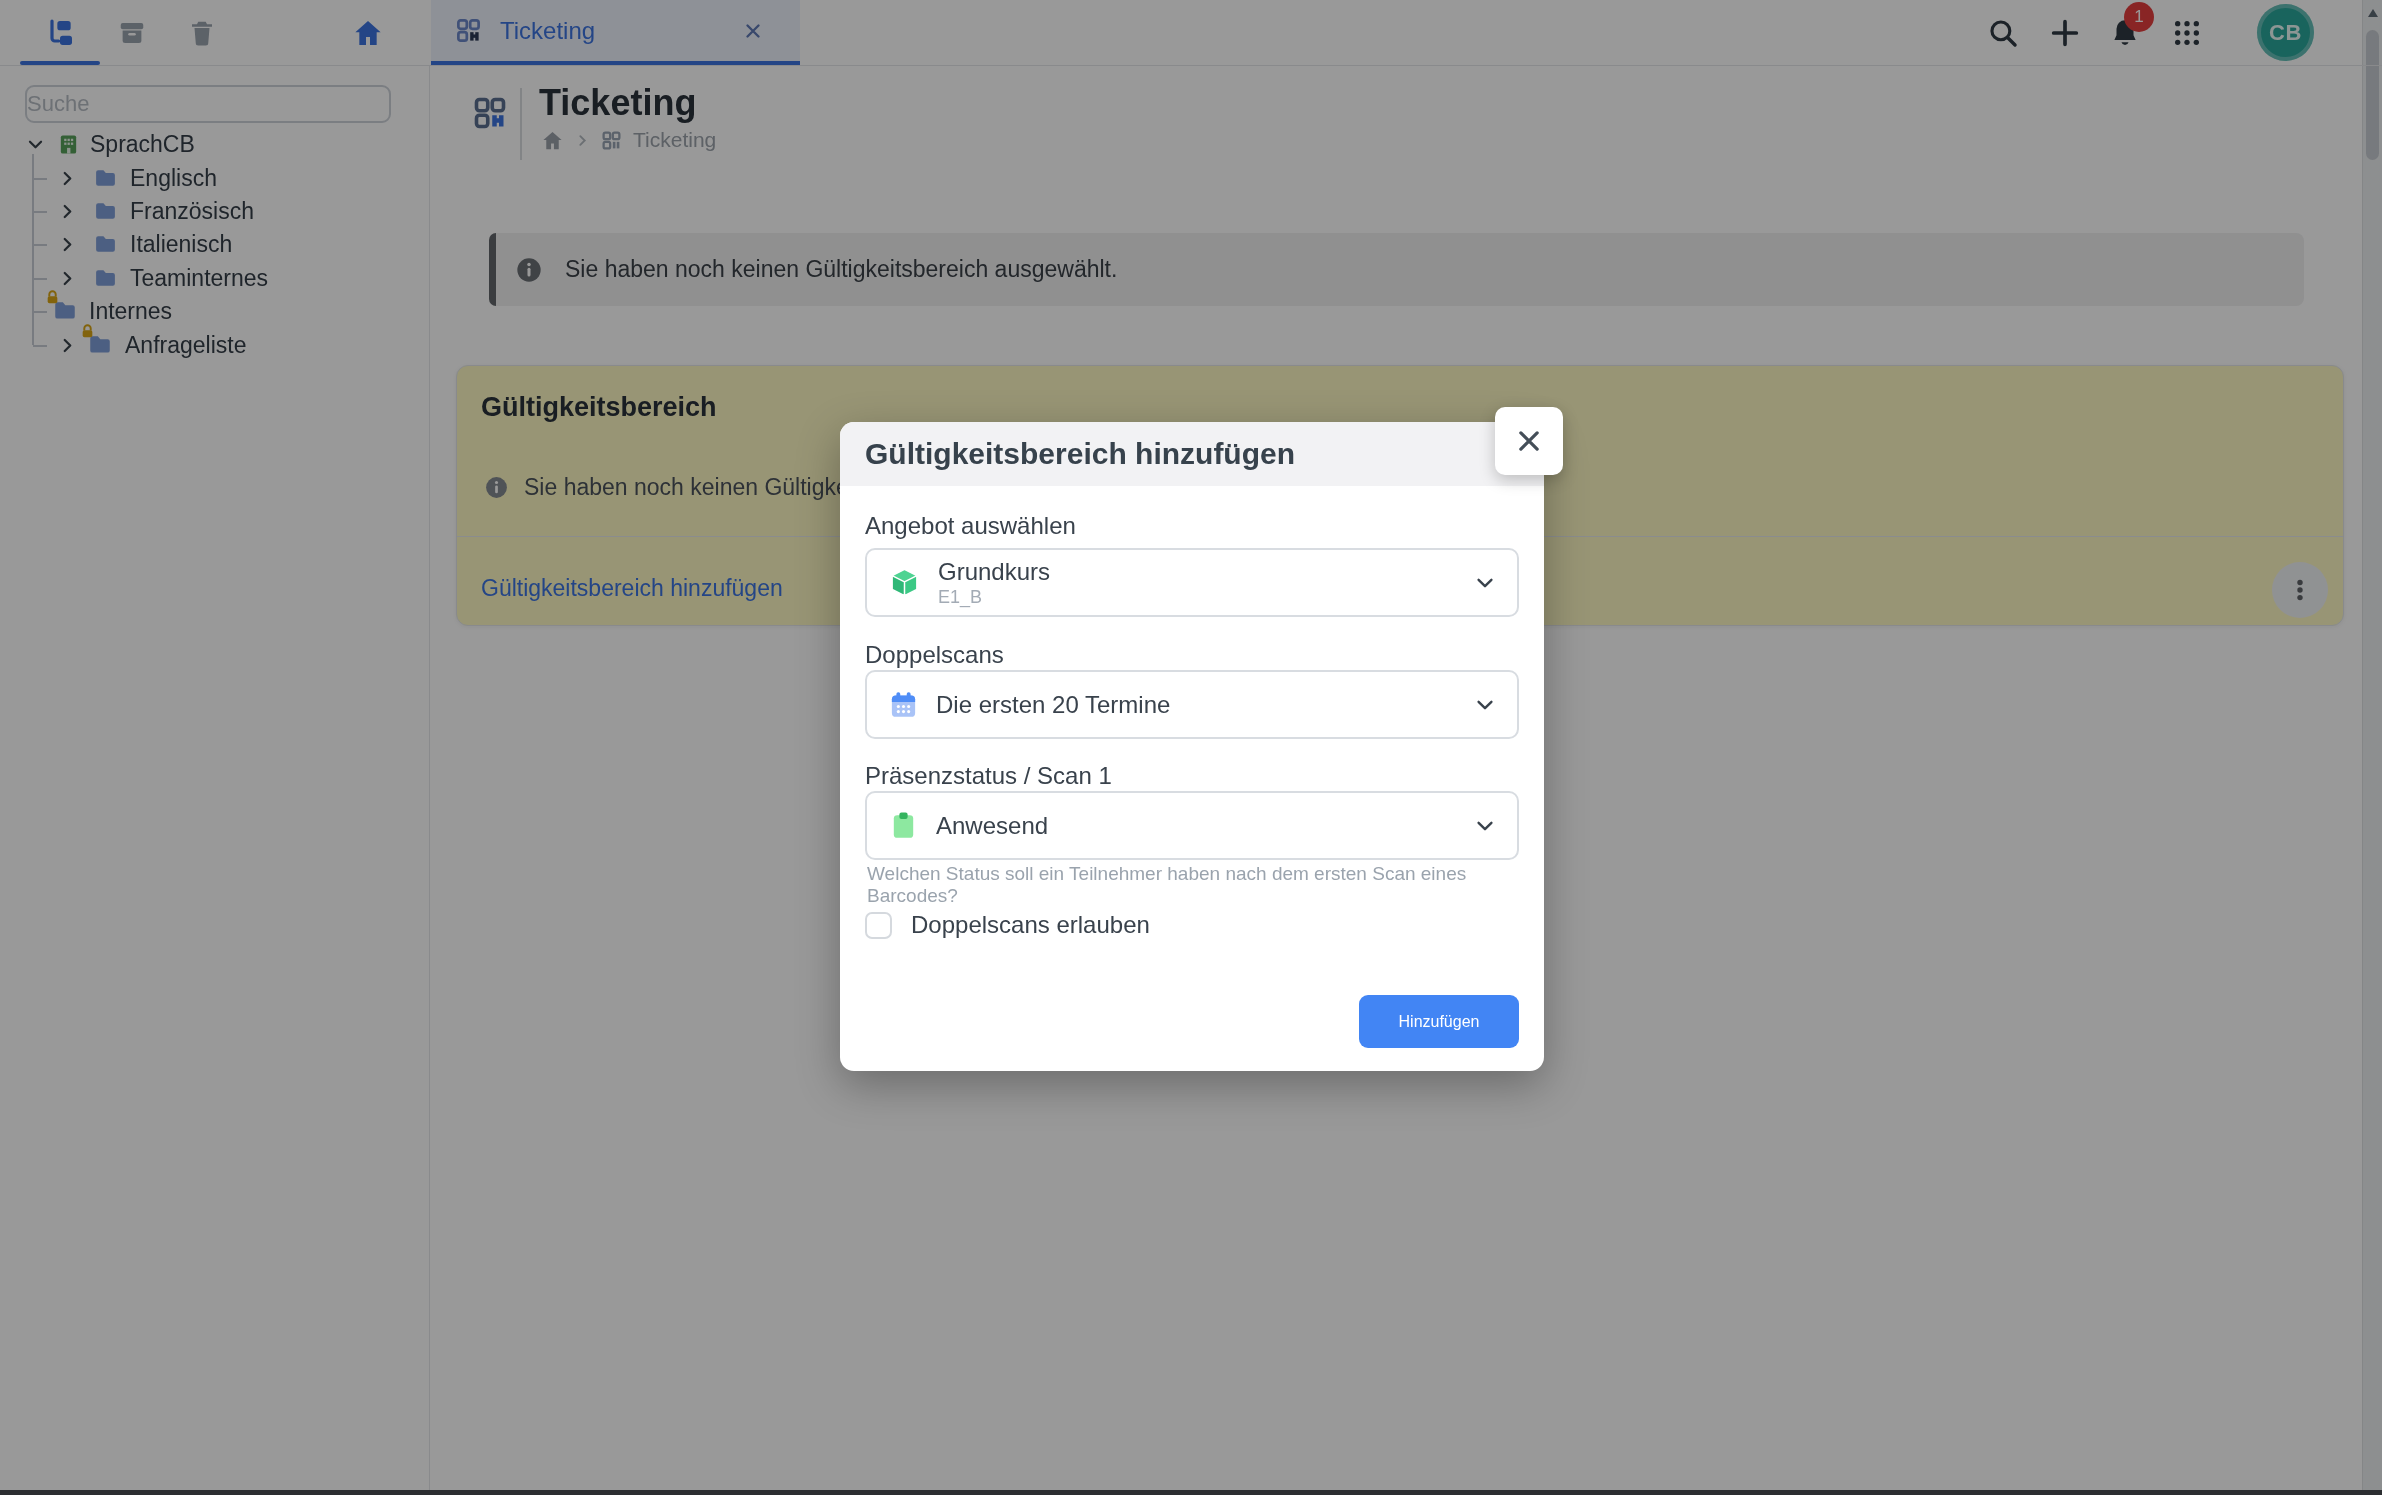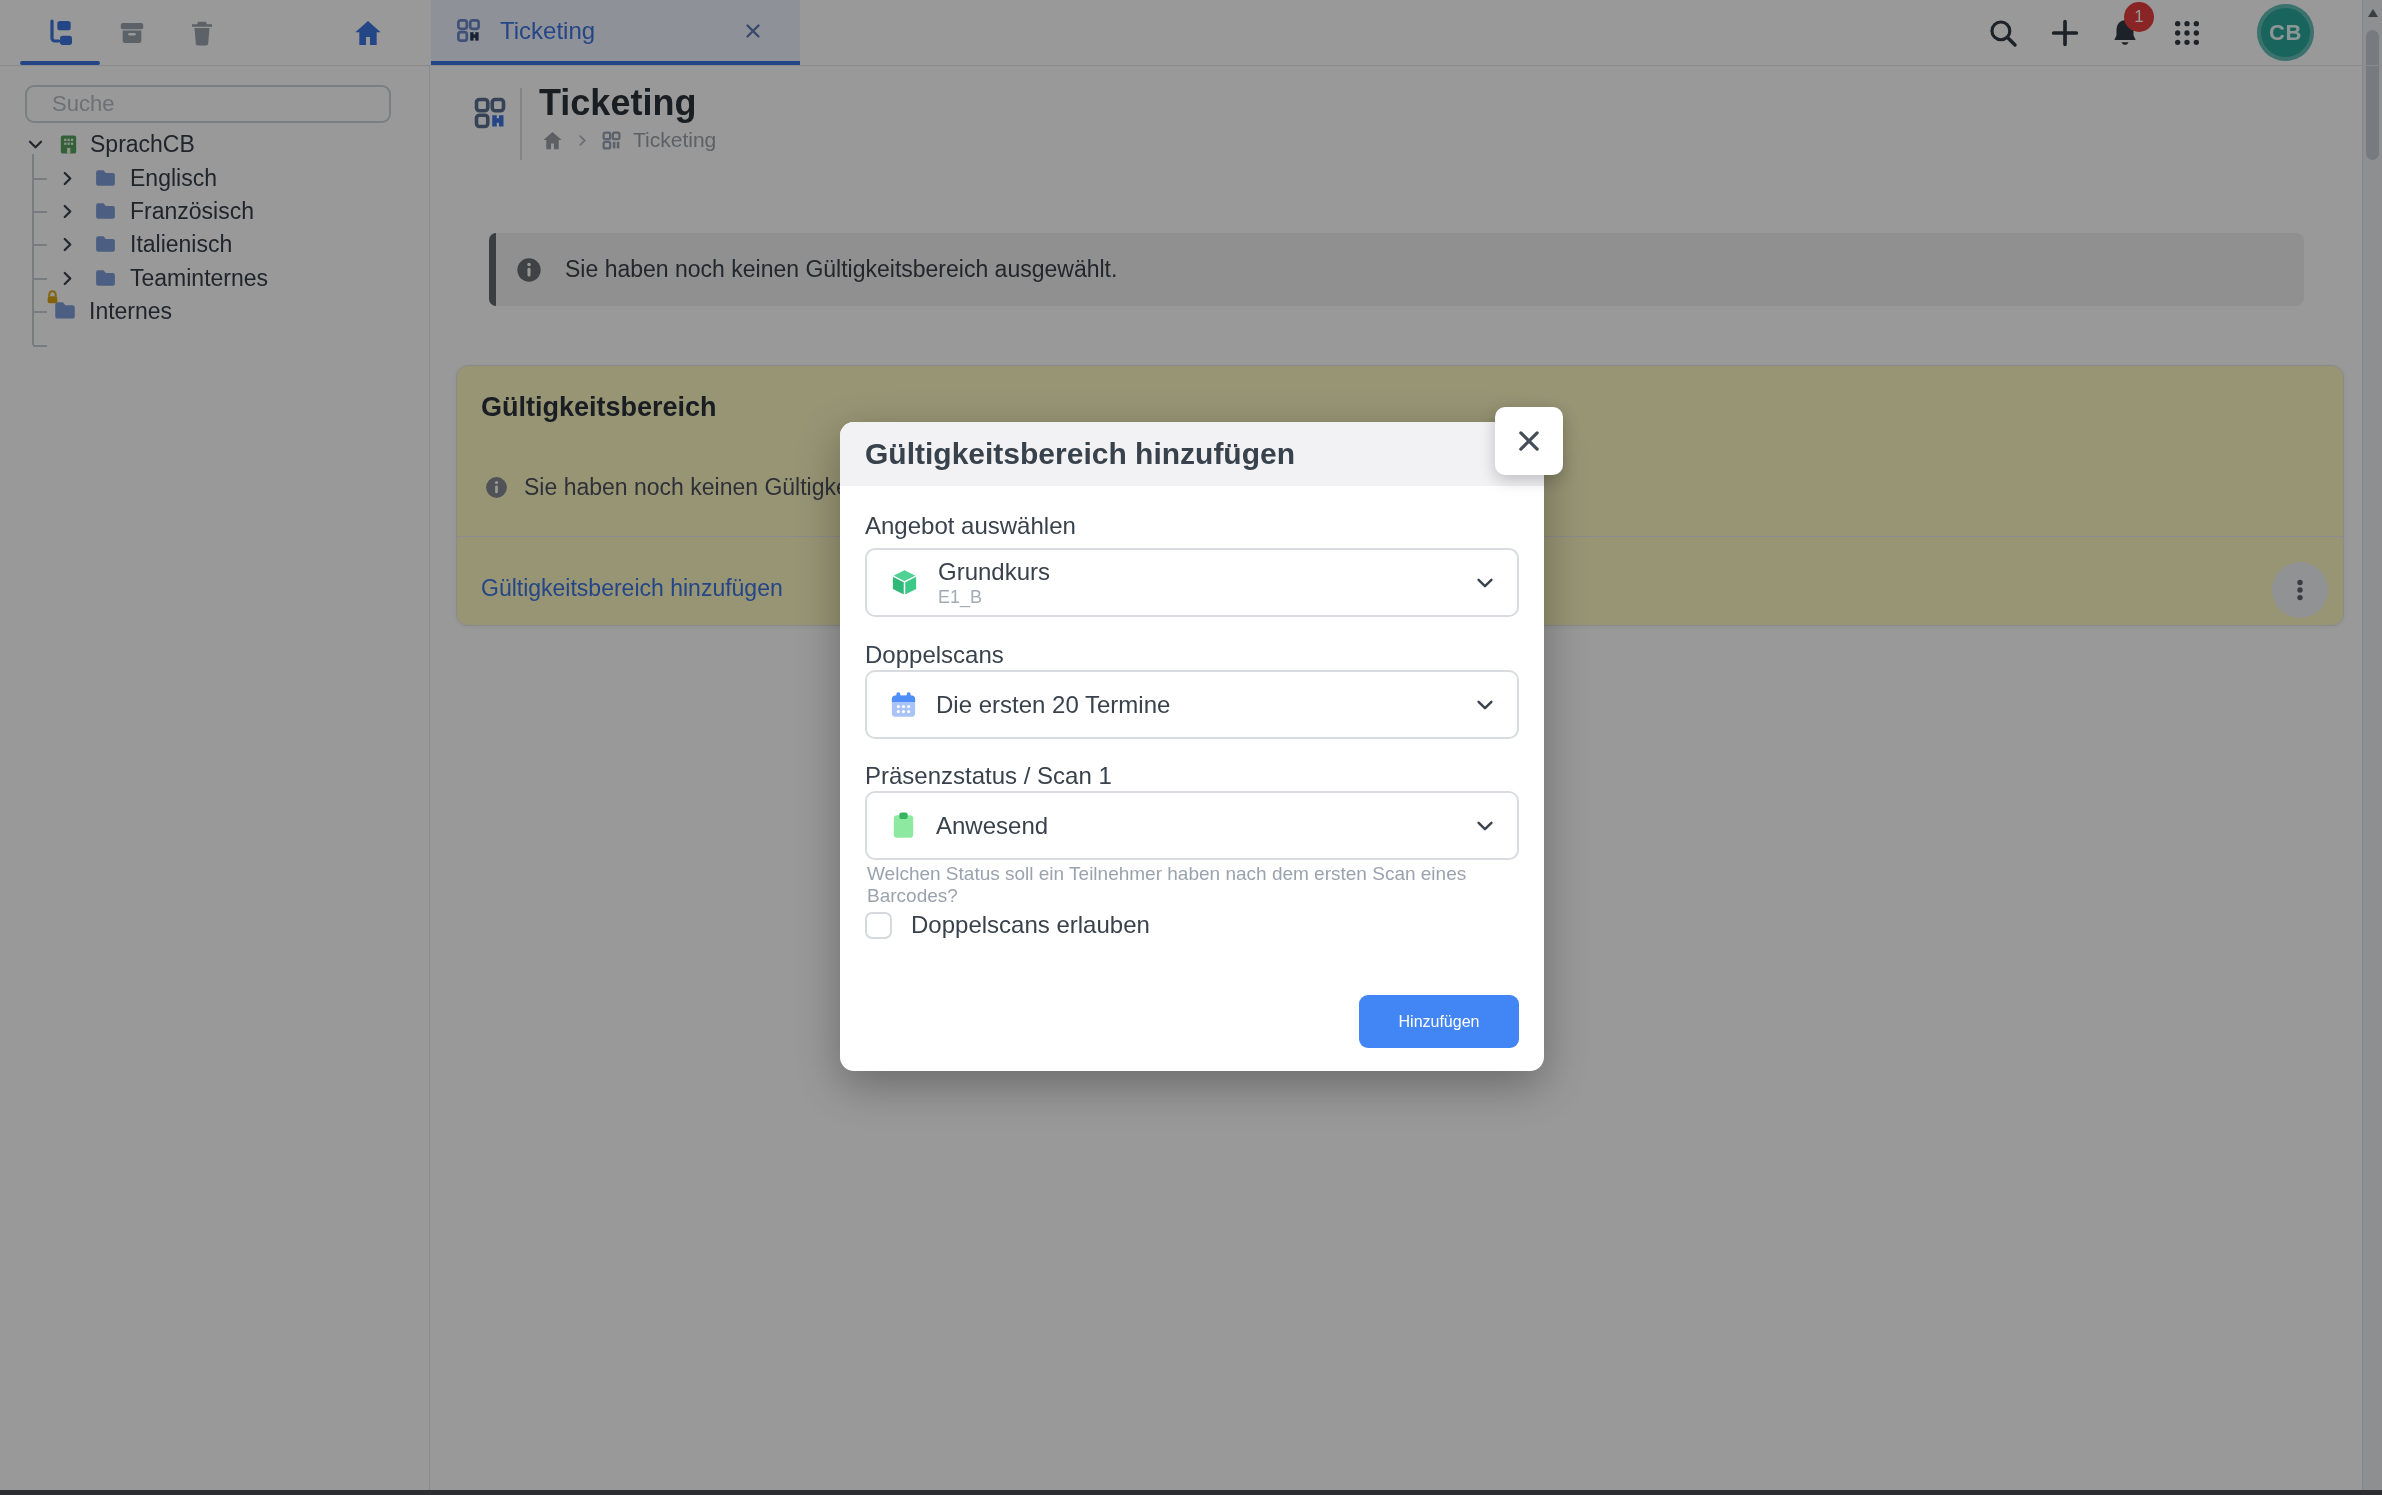--- a/index.html
+++ b/index.html
@@ -37,21 +37,21 @@
   .hb-search{left:1984px;} .hb-plus{left:2046px;} .hb-bell{left:2106px;} .hb-grid{left:2168px;}
   .badge{position:absolute;left:2124px;top:2px;min-width:30px;height:30px;border-radius:15px;background:var(--red);
          color:#fff;font-size:17px;display:flex;align-items:center;justify-content:center;z-index:5;padding:0 4px;}
   .avatar{position:absolute;left:2257px;top:4px;width:57px;height:57px;border-radius:50%;background:var(--teal);
           color:#eafaf7;display:flex;align-items:center;justify-content:center;font-size:22px;font-weight:700;
           letter-spacing:.5px;box-shadow:inset 0 0 0 4px rgba(255,255,255,.28);cursor:pointer;}
 
   
   .sidebar{position:absolute;left:0;top:66px;width:430px;bottom:0;background:#fff;border-right:1px solid var(--line);}
   .search-input{position:absolute;left:25px;top:19px;width:366px;height:38px;border:2px solid #cdd2d9;border-radius:9px;
-                font-size:22px;padding:0 25px;color:#3a434c;background:#fff;outline:none;font-family:inherit;}
+                font-size:22px;padding:0 0;color:#3a434c;background:#fff;outline:none;font-family:inherit;}
   .search-input::placeholder{color:#b6bcc4;}
   .trow{position:absolute;left:0;height:34px;display:flex;align-items:center;cursor:pointer;width:100%;}
   .trow .lbl{font-size:23px;color:#353e48;}
   .tree-vline{position:absolute;left:32px;top:88px;height:191px;border-left:2px solid #c9ced5;}
   .stub{position:absolute;left:33px;width:14px;border-top:2px solid #c9ced5;}
   .lockwrap{position:relative;}
   .lockwrap .lock{position:absolute;left:-7px;top:-8px;}
 
   
   .main{position:absolute;left:431px;top:66px;right:20px;bottom:0;background:#fff;}
@@ -306,20 +306,39 @@
       <span class="lock">
         <svg width="15" height="15" viewBox="0 0 14 14">
           <path d="M4 6V4.2a3 3 0 0 1 6 0V6" fill="none" stroke="#d9a514" stroke-width="1.8"></path>
           <rect x="2.5" y="5.8" width="9" height="6.6" rx="1.6" fill="#d9a514"></rect>
         </svg>
       </span>
     </span>
     <span class="lbl" style="margin-left:11px">Internes</span>
   </div>
 
+  <div class="trow" style="top:262px">
+    <span style="margin-left:58px">
+      <svg width="19" height="19" viewBox="0 0 24 24">
+          <path d="M8.5 5l7 7-7 7" fill="none" stroke="#3a434c" stroke-width="2.8" stroke-linecap="round" stroke-linejoin="round"></path>
+        </svg>
+    </span>
+    <span class="lockwrap" style="margin-left:10px">
+      <svg width="26" height="26" viewBox="0 0 24 24">
+          <path d="M3 6a2 2 0 0 1 2-2h5l2.3 2.6H19a2 2 0 0 1 2 2V17a2 2 0 0 1-2 2H5a2 2 0 0 1-2-2z" fill="#7f9ed9"></path>
+        </svg>
+      <span class="lock">
+        <svg width="15" height="15" viewBox="0 0 14 14">
+          <path d="M4 6V4.2a3 3 0 0 1 6 0V6" fill="none" stroke="#d9a514" stroke-width="1.8"></path>
+          <rect x="2.5" y="5.8" width="9" height="6.6" rx="1.6" fill="#d9a514"></rect>
+        </svg>
+      </span>
+    </span>
+    <span class="lbl" style="margin-left:12px">Anfrageliste</span>
+  </div>
 </div>
 
 <div class="main"></div>
 
 <span class="page-icon">
   <svg width="36" height="36" viewBox="0 0 24 24">
     <rect x="3" y="3" width="7.5" height="7.5" rx="2" fill="none" stroke="#5a6f8f" stroke-width="2.4"></rect>
     <rect x="13.5" y="3" width="7.5" height="7.5" rx="2" fill="none" stroke="#5a6f8f" stroke-width="2.4"></rect>
     <rect x="3" y="13.5" width="7.5" height="7.5" rx="2" fill="none" stroke="#5a6f8f" stroke-width="2.4"></rect>
     <rect x="13.5" y="13.5" width="3" height="7.5" fill="#3d74e0"></rect>

